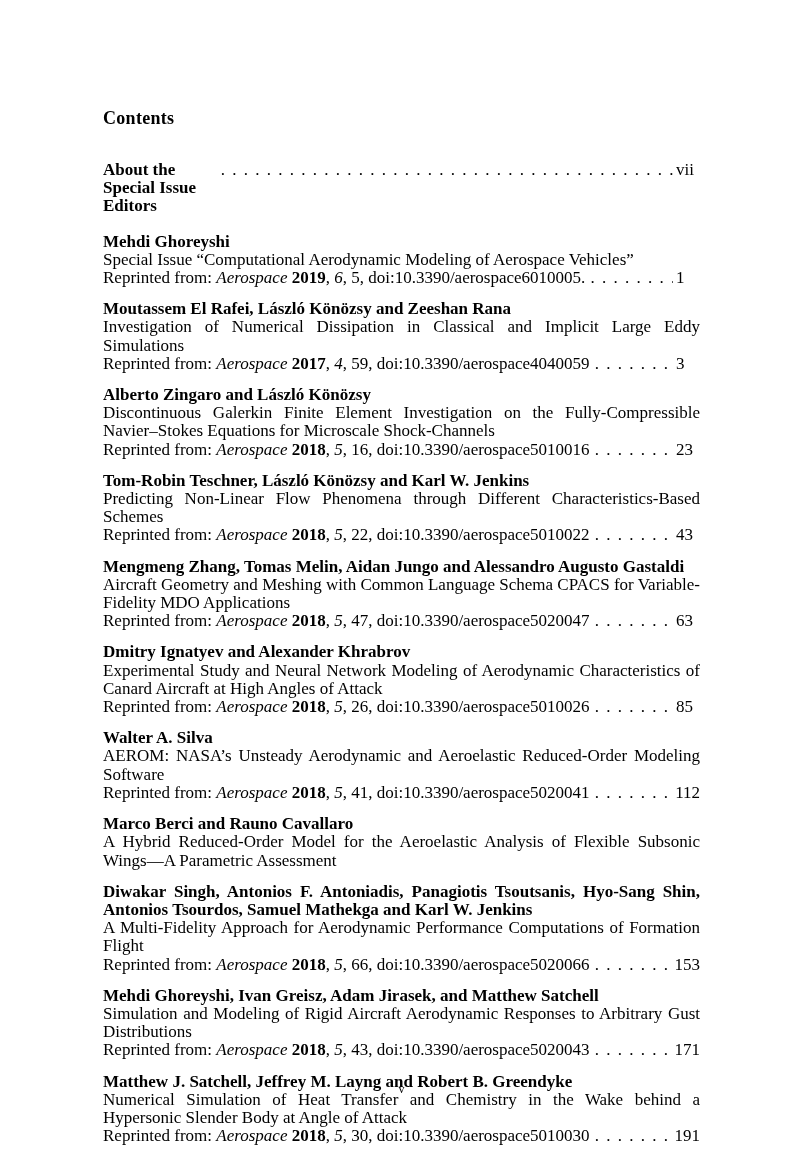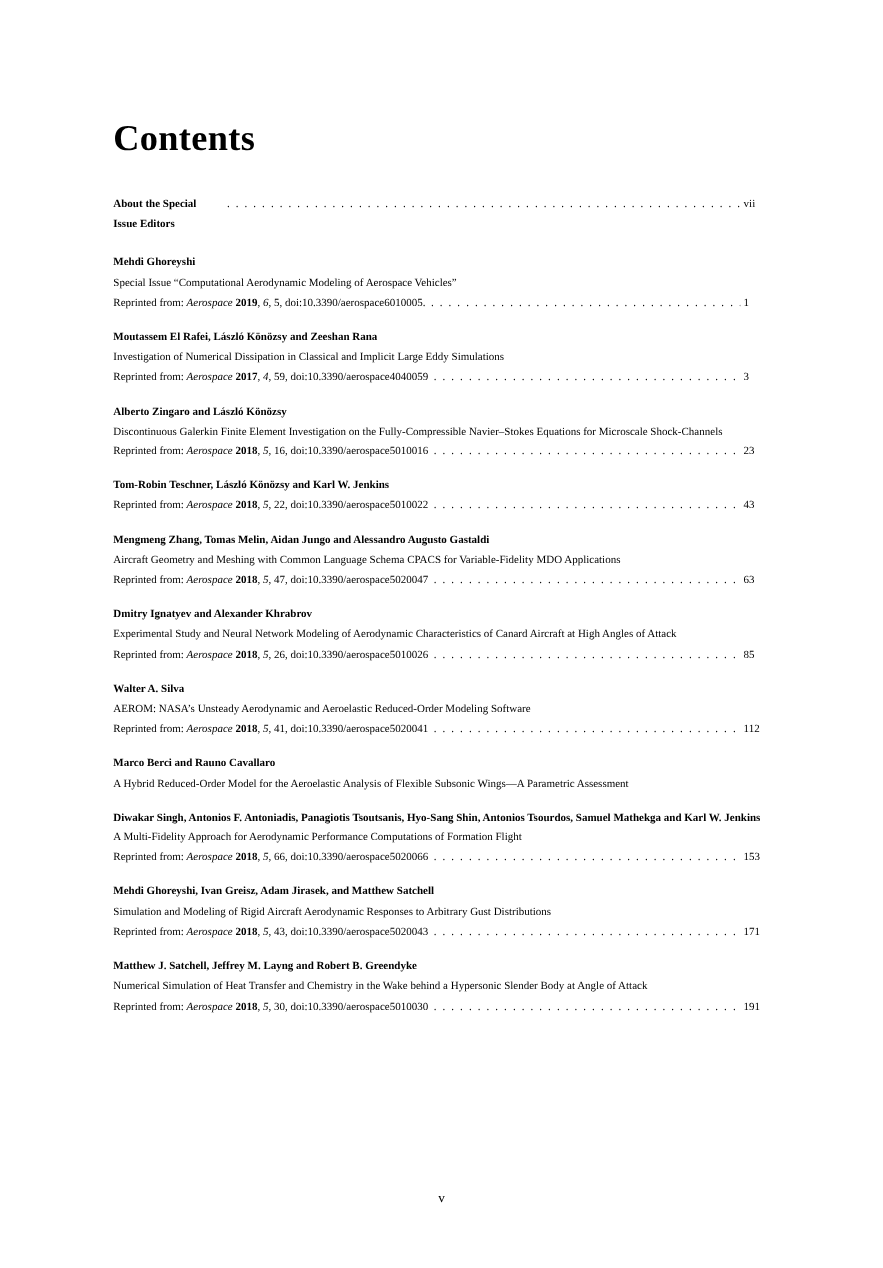--- a/index.html
+++ b/index.html
@@ -13,26 +13,26 @@
     color: #000000;
     overflow: hidden;
   }
   .content {
     position: absolute;
     left: 103px;
     right: 103px;
     top: 108px;
   }
   .doc-title {
-    font-size: 33px;
+    font-size: 18px;
     font-weight: bold;
     margin: 0 0 32px 0;
     letter-spacing: 0.3px;
   }
-  .toc { font-size: 10px; line-height: 18.2px; }
+  .toc { font-size: 17px; line-height: 18.2px; }
   .about-line { margin-bottom: 17px; }
   .entry { margin-bottom: 13px; }
   .authors { font-weight: bold; text-align: justify; }
   .title-line { text-align: justify; }
   .cite-line { display: flex; align-items: baseline; }
   .cite { white-space: nowrap; }
   .italic { font-style: italic; }
   .bold { font-weight: bold; }
   .leader {
     flex: 1 1 auto;
@@ -98,20 +98,21 @@
         <div class="title-line">Discontinuous Galerkin Finite Element Investigation on the Fully-Compressible Navier–Stokes Equations for Microscale Shock-Channels</div>
         <div class="cite-line">
           <span class="cite"><span>Reprinted from: </span><span class="italic">Aerospace</span><span class="bold"> 2018</span><span>, </span><span class="italic">5</span><span>, 16, doi:10.3390/aerospace5010016</span></span>
           <span class="leader"></span>
           <span class="pagenum">23</span>
         </div>
       </div>
 
       <div class="entry">
         <div class="authors">Tom-Robin Teschner, László Könözsy and Karl W. Jenkins</div>
+        <div class="title-line">Predicting Non-Linear Flow Phenomena through Different Characteristics-Based Schemes</div>
         <div class="cite-line">
           <span class="cite"><span>Reprinted from: </span><span class="italic">Aerospace</span><span class="bold"> 2018</span><span>, </span><span class="italic">5</span><span>, 22, doi:10.3390/aerospace5010022</span></span>
           <span class="leader"></span>
           <span class="pagenum">43</span>
         </div>
       </div>
 
       <div class="entry">
         <div class="authors">Mengmeng Zhang, Tomas Melin, Aidan Jungo and Alessandro Augusto Gastaldi</div>
         <div class="title-line">Aircraft Geometry and Meshing with Common Language Schema CPACS for Variable-Fidelity MDO Applications</div>

